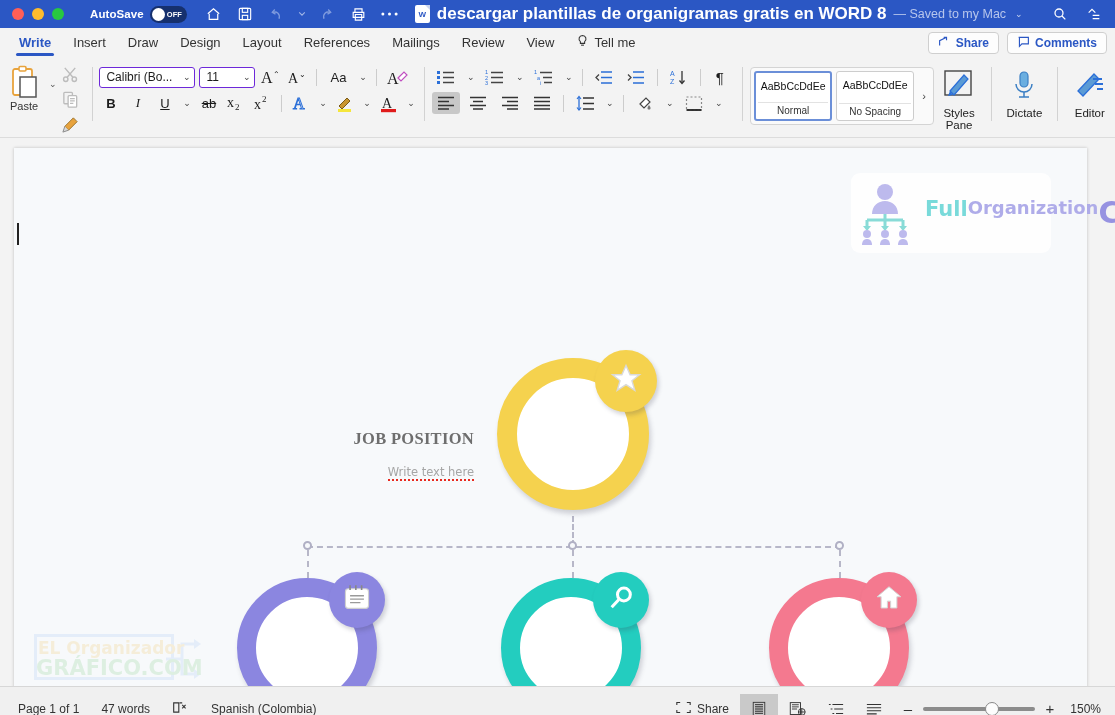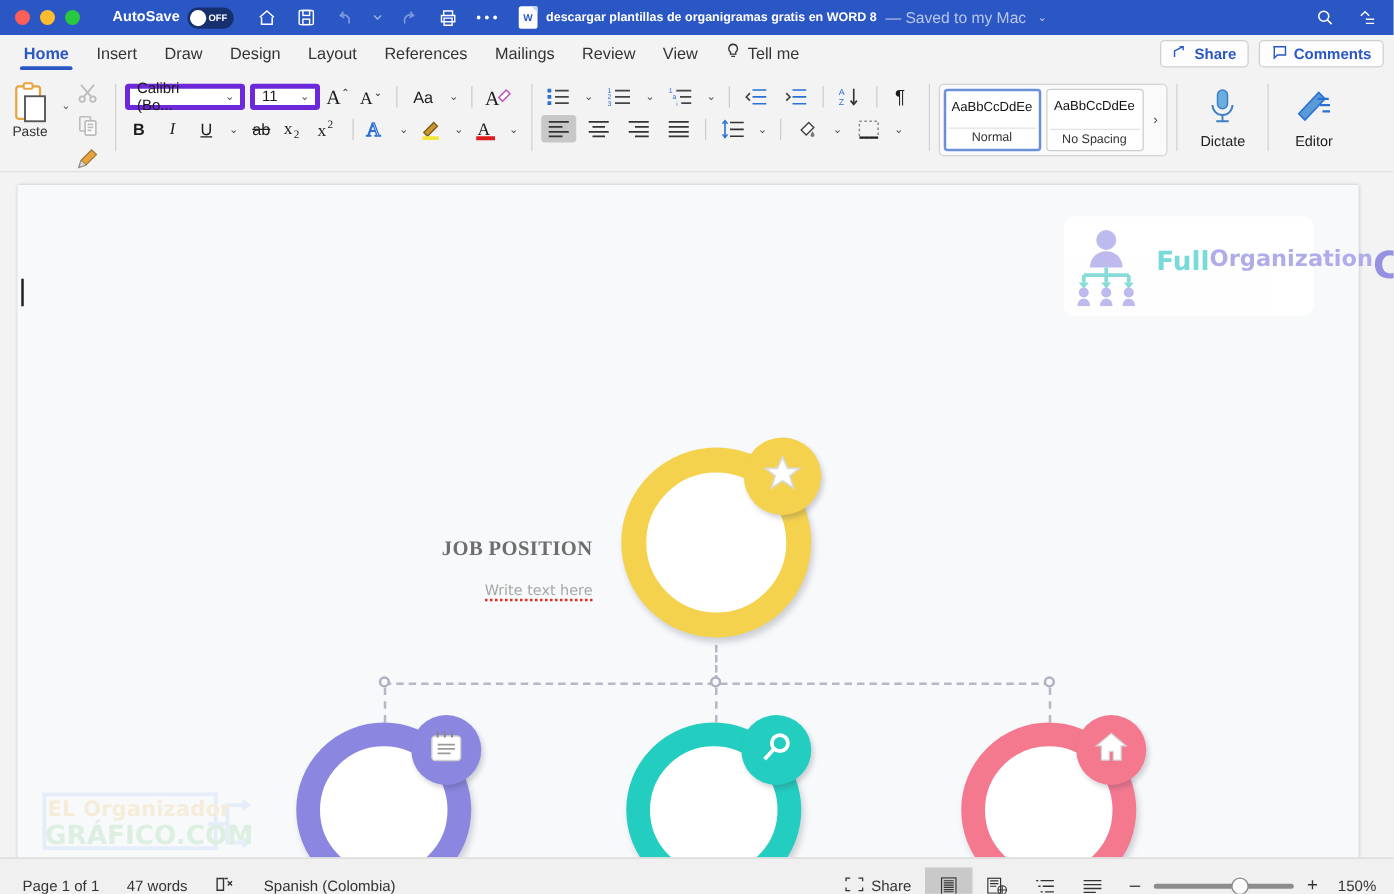--- a/index.html
+++ b/index.html
@@ -49,21 +49,21 @@
     width: 15px; height: 18px; background: #fff; border-radius: 2px;
     position: relative; flex: 0 0 auto;
     display: flex; align-items: center; justify-content: center;
     font-size: 8px; font-weight: bold; color: #2b57c4;
   }
   .wordicon:after {
     content: ""; position: absolute; top: 0; right: 0;
     border-width: 0 5px 5px 0; border-style: solid;
     border-color: transparent #c9d4ef transparent transparent;
   }
-  .doc-title { font-size: 10px; font-weight: bold; white-space: nowrap; }
+  .doc-title { font-size: 17px; font-weight: bold; white-space: nowrap; }
   .doc-saved { font-size: 12.5px; color: #b7c6ec; white-space: nowrap; }
   .chev-sm { font-size: 9px; color: #c9d4ef; margin-left: 2px; }
 
   .tb-right { position: absolute; right: 12px; display: flex; align-items: center; gap: 16px; }
 
   
   .tabbar {
     height: 30px; background: #f3f3f3;
     display: flex; align-items: stretch;
     position: relative;
@@ -103,21 +103,21 @@
   .paste-icon { width: 30px; height: 34px; position: relative; }
   .paste-label { font-size: 11px; color: #333; margin-top: 1px; }
   .paste-row { display: flex; align-items: flex-start; }
   .mini-chev { font-size: 9px; color: #555; margin-top: 18px; margin-left: 1px; }
   .clip-col { display: flex; flex-direction: column; align-items: center; gap: 2px; padding-top: 4px; width: 28px; }
 
   
   .font-grid { display: flex; flex-direction: column; gap: 4px; padding-top: 5px; }
   .frow { display: flex; align-items: center; gap: 4px; }
   .selbox {
-    border: 4px solid #6d28d9; background: #fff; border-radius: 3px;
+    border: 1px solid #6d28d9; background: #fff; border-radius: 3px;
     height: 21px; display: flex; align-items: center; justify-content: space-between;
     font-size: 12px; color: #1c1c1c; padding: 0 4px 0 6px;
   }
   .selbox .cv { font-size: 9px; color: #444; margin-left: 5px; }
   .w-font { width: 96px; }
   .w-size { width: 56px; }
   .ibtn {
     width: 23px; height: 22px; display: flex; align-items: center; justify-content: center;
     font-size: 13px; color: #1c1c1c; border-radius: 3px;
   }
@@ -338,21 +338,21 @@
       <svg width="16" height="16" viewBox="0 0 24 24" fill="none" stroke="#fff" stroke-width="1.7">
           <path d="M4 10l5-5 5 5"></path>
           <path d="M10 19h10M10 14h10"></path>
         </svg>
     </span>
   </div>
 </div>
 
 <div class="tabbar">
   <div class="tabs">
-    <div class="tab active">Home</div>
+    <div class="tab active">Write</div>
     <div class="tab">Insert</div>
     <div class="tab">Draw</div>
     <div class="tab">Design</div>
     <div class="tab">Layout</div>
     <div class="tab">References</div>
     <div class="tab">Mailings</div>
     <div class="tab">Review</div>
     <div class="tab">View</div>
     <div class="tellme">
       <span>
@@ -617,20 +617,30 @@
       <span class="samp">AaBbCcDdEe</span>
       <span class="nm">Normal</span>
     </div>
     <div class="stile">
       <span class="samp">AaBbCcDdEe</span>
       <span class="nm">No Spacing</span>
     </div>
     <span class="gal-chev">›</span>
   </div>
 
+  <div class="bigbtn">
+    <span>
+      <svg width="34" height="32" viewBox="0 0 34 32" fill="none">
+          <rect x="3" y="2" width="26" height="24" stroke="#444" stroke-width="1.4"></rect>
+          <path d="M8 22 22 6l4 4L12 26z" fill="#5b9bd5" stroke="#2b6fd8" stroke-width="1.2"></path>
+          <path d="M8 22l-2 5 5-1" fill="#2b6fd8"></path>
+        </svg>
+    </span>
+    <span class="lbl"><span>Styles</span><br><span>Pane</span></span>
+  </div>
 
   <div class="vsep"></div>
 
   <div class="bigbtn">
     <span>
       <svg width="30" height="32" viewBox="0 0 30 32" fill="none">
           <rect x="11" y="3" width="8" height="15" rx="4" fill="#6aaee0" stroke="#3b7fc4" stroke-width="1.2"></rect>
           <path d="M7 15a8 8 0 0 0 16 0" stroke="#3b7fc4" stroke-width="1.5"></path>
           <path d="M15 23v5M10 28h10" stroke="#3b7fc4" stroke-width="1.5"></path>
         </svg>

